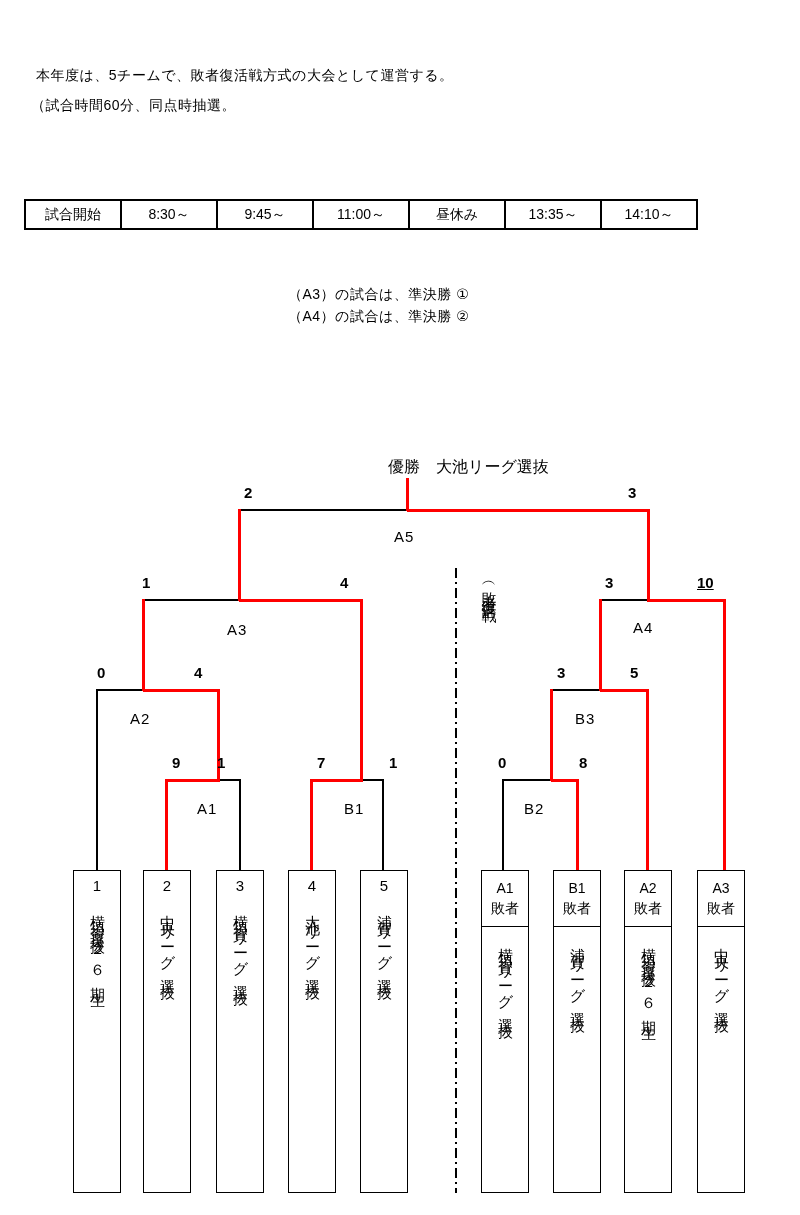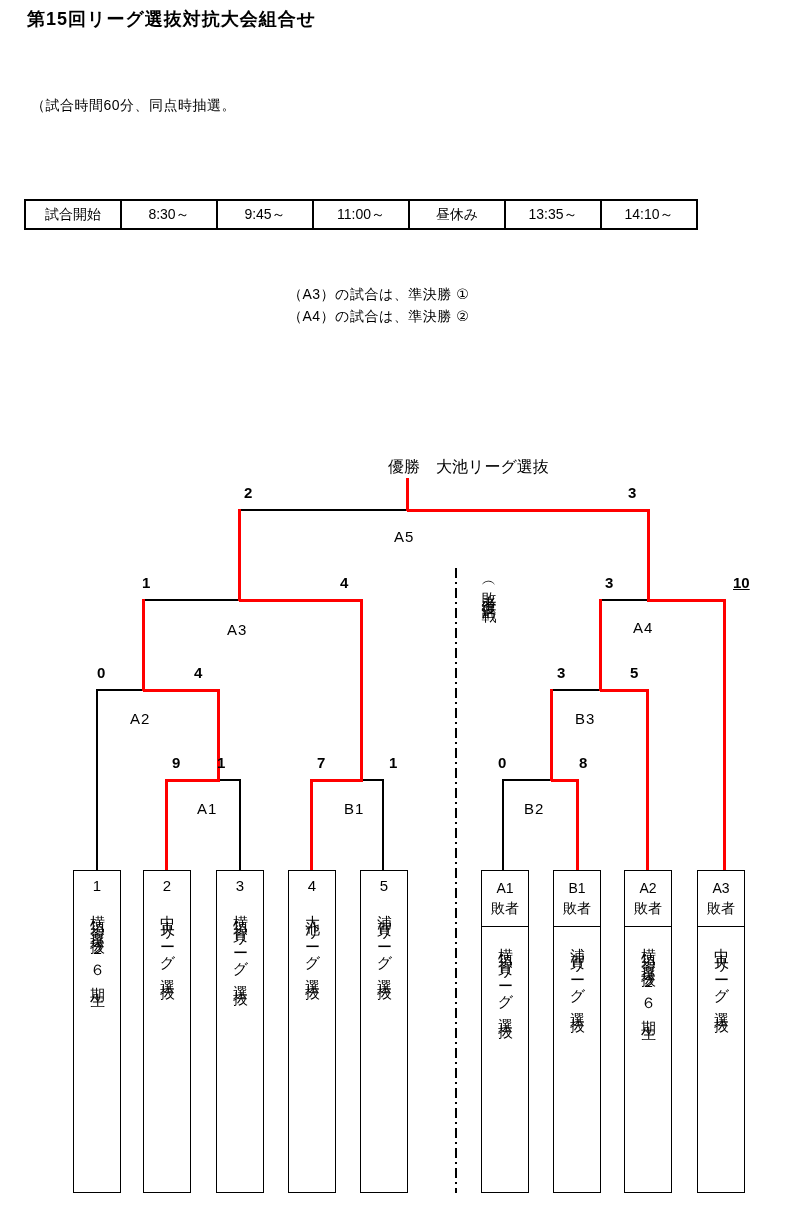--- a/index.html
+++ b/index.html
@@ -36,22 +36,22 @@
   .lhead{width:100%;text-align:center;font-size:14px;line-height:20px;padding:7px 0 8px;
          border-bottom:1px solid #000;box-sizing:border-box;}
   .b1{left:73px;} .b2{left:143px;} .b3{left:216px;} .b4{left:288px;} .b5{left:360px;}
   .r1{left:481px;} .r2{left:553px;} .r3{left:624px;} .r4{left:697px;}
 </style>
 </head>
 <body>
 
 <div class="page">
 
-  <div class="abs title">第15回リーグ選抜対抗大会組合せ</div>
 
+  <div class="abs intro intro1">本年度は、5チームで、敗者復活戦方式の大会として運営する。</div>
   <div class="abs intro intro2">（試合時間60分、同点時抽選。</div>
 
   <table class="sched">
     <tbody>
         <tr>
       <td>試合開始</td>
       <td>8:30～</td>
       <td>9:45～</td>
       <td>11:00～</td>
       <td>昼休み</td>
@@ -99,21 +99,21 @@
   <div class="hl red" style="left:551px;top:779px;width:28px;"></div>
   <div class="vl red" style="left:165px;top:779px;height:92px;"></div>
   <div class="vl red" style="left:310px;top:779px;height:92px;"></div>
   <div class="vl red" style="left:576px;top:779px;height:92px;"></div>
 
   <div class="score" style="left:244px;top:484px;">2</div>
   <div class="score" style="left:628px;top:484px;">3</div>
   <div class="score" style="left:142px;top:574px;">1</div>
   <div class="score" style="left:340px;top:574px;">4</div>
   <div class="score" style="left:605px;top:574px;">3</div>
-  <div class="score" style="left:733px;top:574px;text-decoration:underline;">10</div>
+  <div class="score" style="left:697px;top:574px;text-decoration:underline;">10</div>
   <div class="score" style="left:97px;top:664px;">0</div>
   <div class="score" style="left:194px;top:664px;">4</div>
   <div class="score" style="left:557px;top:664px;">3</div>
   <div class="score" style="left:630px;top:664px;">5</div>
   <div class="score" style="left:172px;top:754px;">9</div>
   <div class="score" style="left:217px;top:754px;">1</div>
   <div class="score" style="left:317px;top:754px;">7</div>
   <div class="score" style="left:389px;top:754px;">1</div>
   <div class="score" style="left:498px;top:754px;">0</div>
   <div class="score" style="left:579px;top:754px;">8</div>

